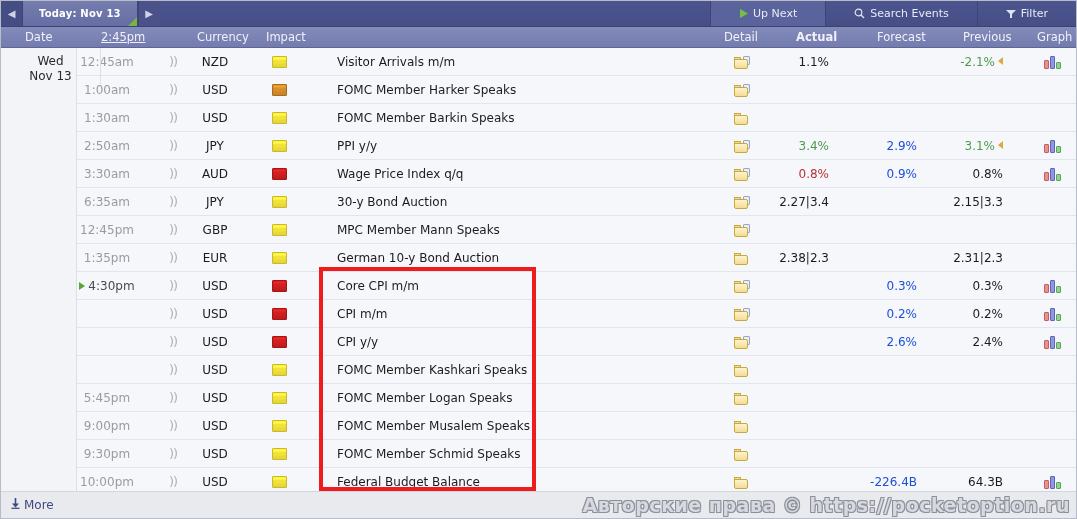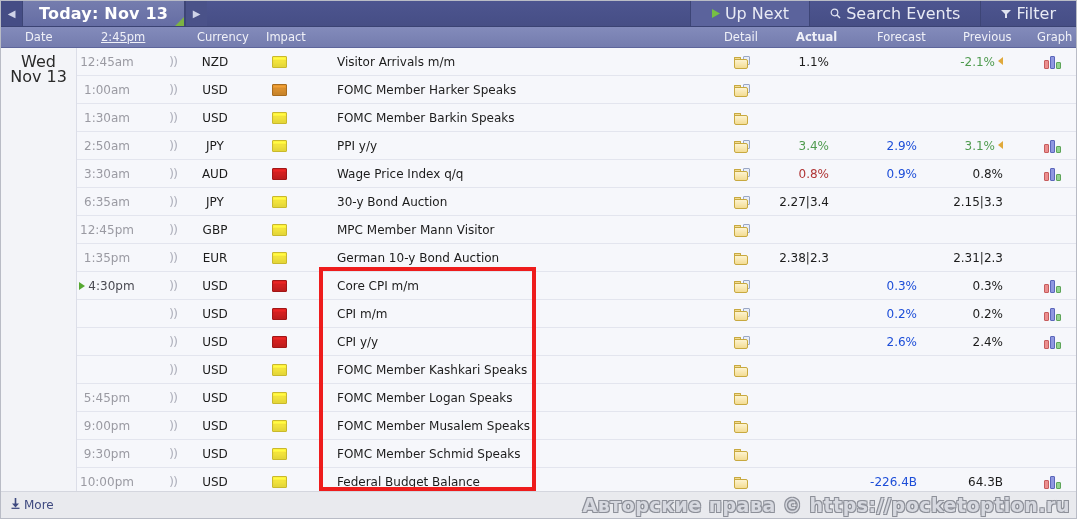--- a/index.html
+++ b/index.html
@@ -46,39 +46,39 @@
   .nav-arrow.left { border-right: 1px solid #3d4576; }
   .nav-arrow.right { border-left: 1px solid #3d4576; background: #4a5289; }
   #today-tab {
     position: relative;
     padding: 0 16px;
     display: flex; align-items: center;
     background: #6a72a8;
     background-image: linear-gradient(180deg, #757dae 0%, #656da4 100%);
     color: #ffffff;
     font-weight: bold;
-    font-size: 16px;
+    font-size: 10px;
     letter-spacing: .2px;
     cursor: pointer;
     border-right: 1px solid #3d4576;
   }
   #today-tab .corner {
     position: absolute;
     right: 0; bottom: 0;
     width: 0; height: 0;
     border-style: solid;
     border-width: 0 0 9px 9px;
     border-color: transparent transparent #7cb342 transparent;
   }
   #topbar-spacer { flex: 1; }
   .topbtn {
     display: flex; align-items: center; gap: 5px;
-    padding: 0 20px;
+    padding: 0 28px;
     color: #e8eaf4;
-    font-size: 16px;
+    font-size: 11px;
     cursor: pointer;
     border-left: 1px solid #3d4576;
   }
   .topbtn.active {
     background: #5b639c;
     background-image: linear-gradient(180deg, #626a a3 0%, #575f97 100%);
     background-color: #5b639c;
   }
   .tb-icon { display: inline-flex; align-items: center; }
 
@@ -131,25 +131,25 @@
   .c-graph  { left: 1040px; width: 22px; text-align: center; }
 
   .val-green  { color: #4f9b4f; }
   .val-red    { color: #b03535; }
   .val-black  { color: #1c1c1c; }
 
   
   #datecol {
     position: absolute;
     left: 0; top: 0;
-    width: 76px;
+    width: 100px;
     border-right: 1px solid #dcdee8;
     text-align: center;
     padding-top: 6px;
-    font-size: 16px;
+    font-size: 12px;
     color: #2a2a2a;
     line-height: 15px;
     z-index: 3;
     pointer-events: none;
   }
   #datecol div { white-space: nowrap; }
 
   
   #leftstrip {
     position: absolute;
@@ -434,21 +434,21 @@
         <div class="cell c-actual val-black">2.27|3.4</div>
         <div class="cell c-fcast"></div>
         <div class="cell c-prev val-black"><span>2.15|3.3</span></div>
         <div class="cell c-graph"></div>
       </div>
       <div class="row">
         <div class="cell c-time">12:45pm</div>
         <div class="cell c-sound"><span class="sound">))</span></div>
         <div class="cell c-cur">GBP</div>
         <div class="cell c-imp"><span class="imp yellow"></span></div>
-        <div class="cell c-title">MPC Member Mann Visitor</div>
+        <div class="cell c-title">MPC Member Mann Speaks</div>
         <div class="cell c-detail"><span class="folder"><span class="fpage"></span><span class="ftab"></span><span class="fbody"></span></span></div>
         <div class="cell c-actual val-black"></div>
         <div class="cell c-fcast"></div>
         <div class="cell c-prev val-black"><span></span></div>
         <div class="cell c-graph"></div>
       </div>
       <div class="row">
         <div class="cell c-time">1:35pm</div>
         <div class="cell c-sound"><span class="sound">))</span></div>
         <div class="cell c-cur">EUR</div>

